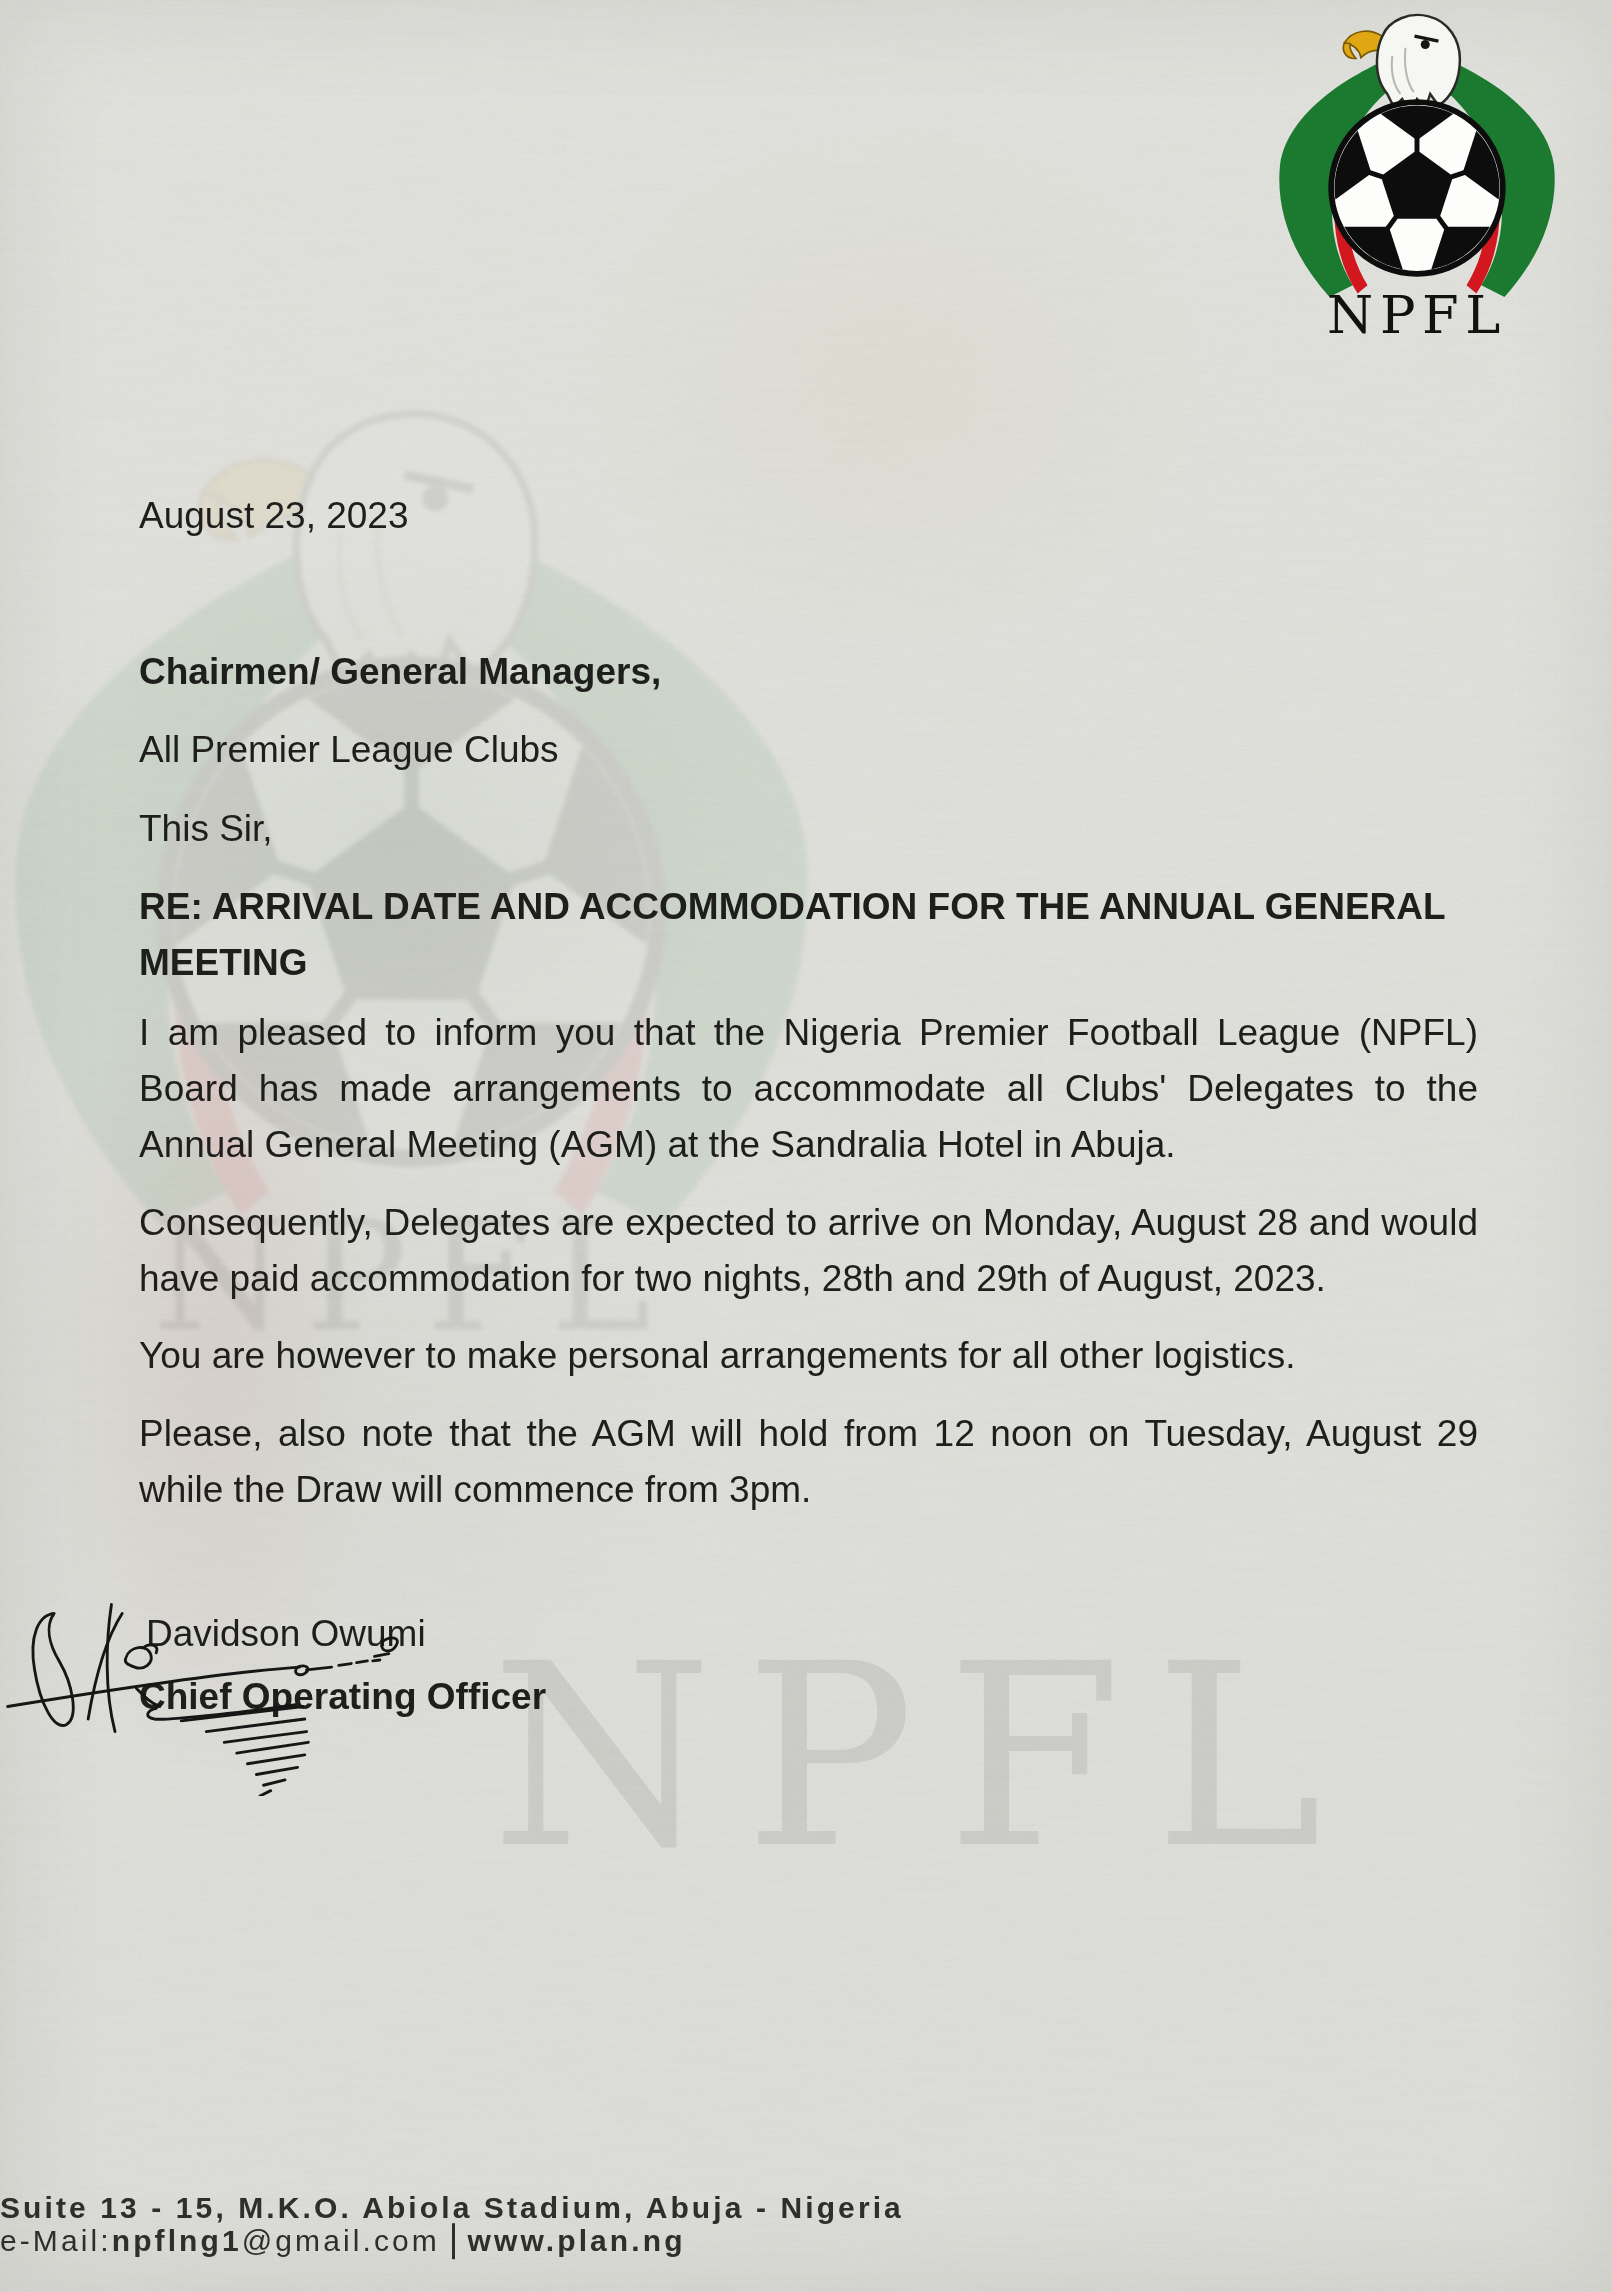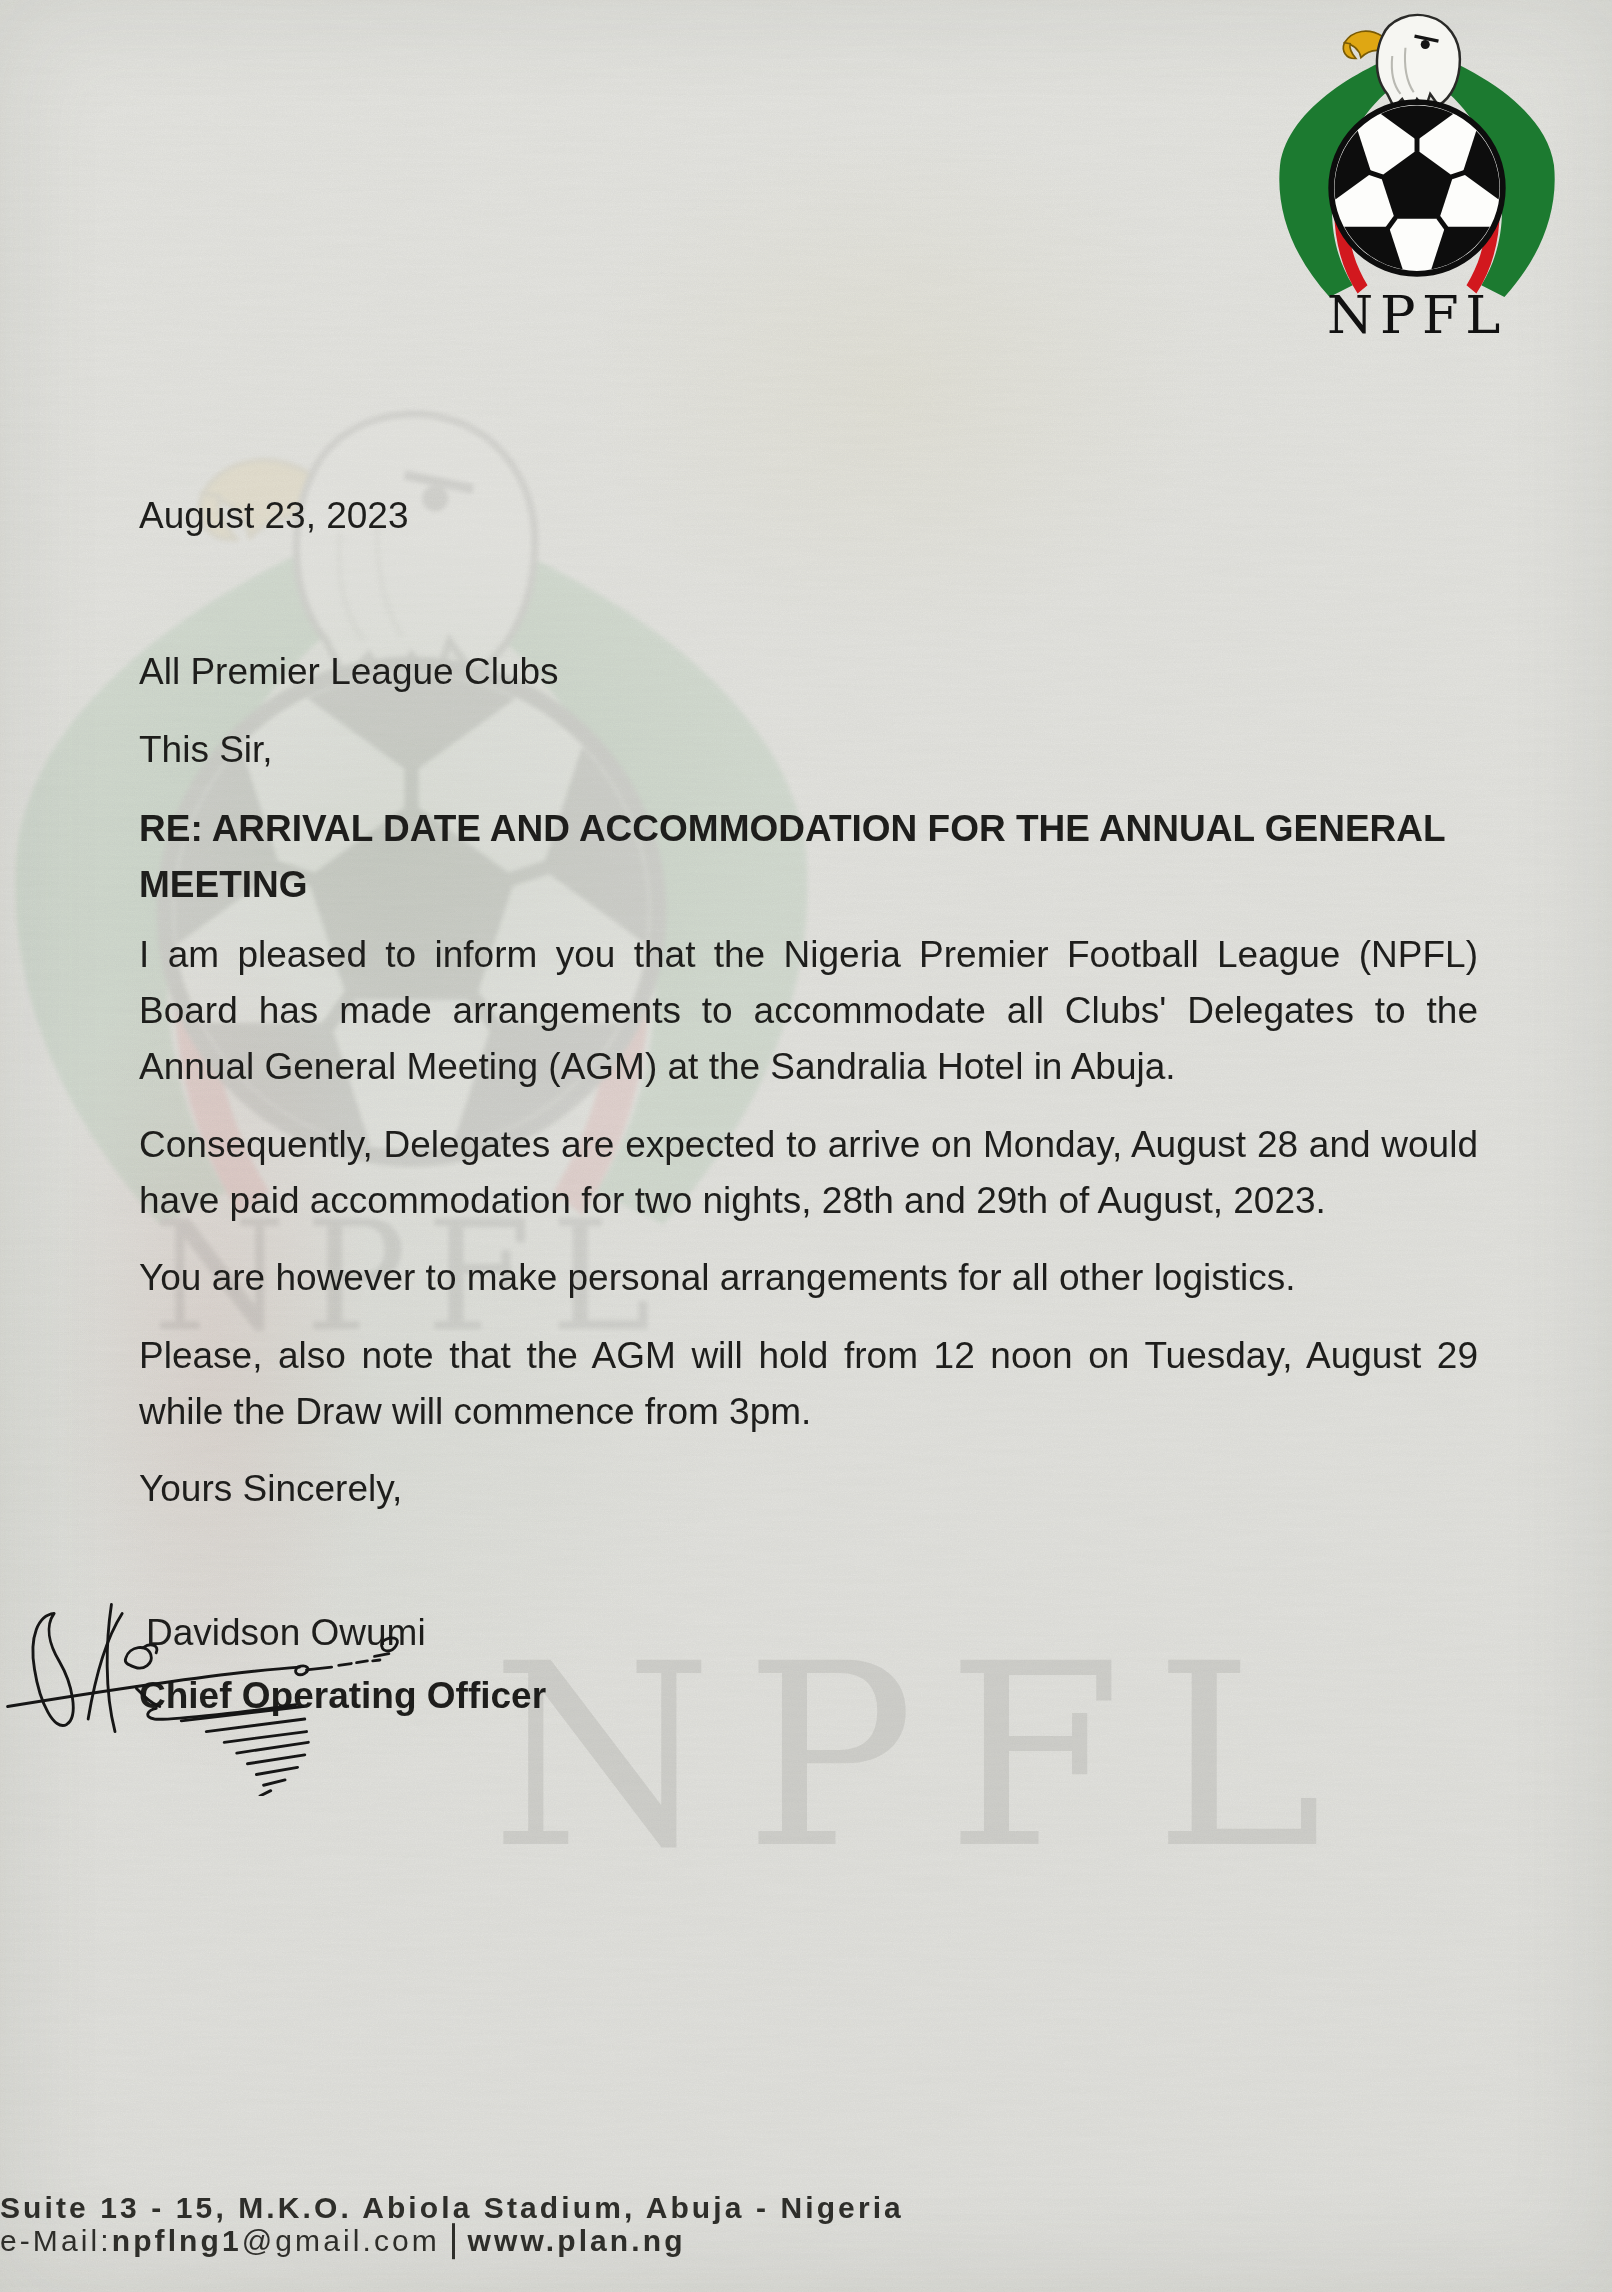--- a/index.html
+++ b/index.html
@@ -134,31 +134,31 @@
 
   <div class="watermark-text">NPFL</div>
 
   <svg class="crest-header" viewBox="0 0 400 400">
     <use href="#crest"></use>
   </svg>
 
   <div class="content">
     <p class="date">August 23, 2023</p>
 
+    <p class="recipient-bold">Chairmen/ General Managers,</p>
     <p class="line">All Premier League Clubs</p>
     <p class="line">This Sir,</p>
 
     <p class="subject">RE: ARRIVAL DATE AND ACCOMMODATION FOR THE ANNUAL GENERAL MEETING</p>
 
     <p class="para">I am pleased to inform you that the Nigeria Premier Football League (NPFL) Board has made arrangements to accommodate all Clubs' Delegates to the Annual General Meeting (AGM) at the Sandralia Hotel in Abuja.</p>
     <p class="para">Consequently, Delegates are expected to arrive on Monday, August 28 and would have paid accommodation for two nights, 28th and 29th of August, 2023.</p>
     <p class="para">You are however to make personal arrangements for all other logistics.</p>
     <p class="para">Please, also note that the AGM will hold from 12 noon on Tuesday, August 29 while the Draw will commence from 3pm.</p>
 
-    <p class="closing">Yours Sincerely,</p>
 
     <div class="sig-block">
       <p class="signatory-name">Davidson Owumi</p>
       <p class="signatory-title">Chief Operating Officer</p>
     </div>
   </div>
 
   <svg class="signature-svg" viewBox="0 0 452 238">
     <g fill="none" stroke="#161616" stroke-width="3.2" stroke-linecap="round" stroke-linejoin="round">
       <path d="M6,138 C80,126 180,110 268,100 C296,97 318,95 332,94"></path>

